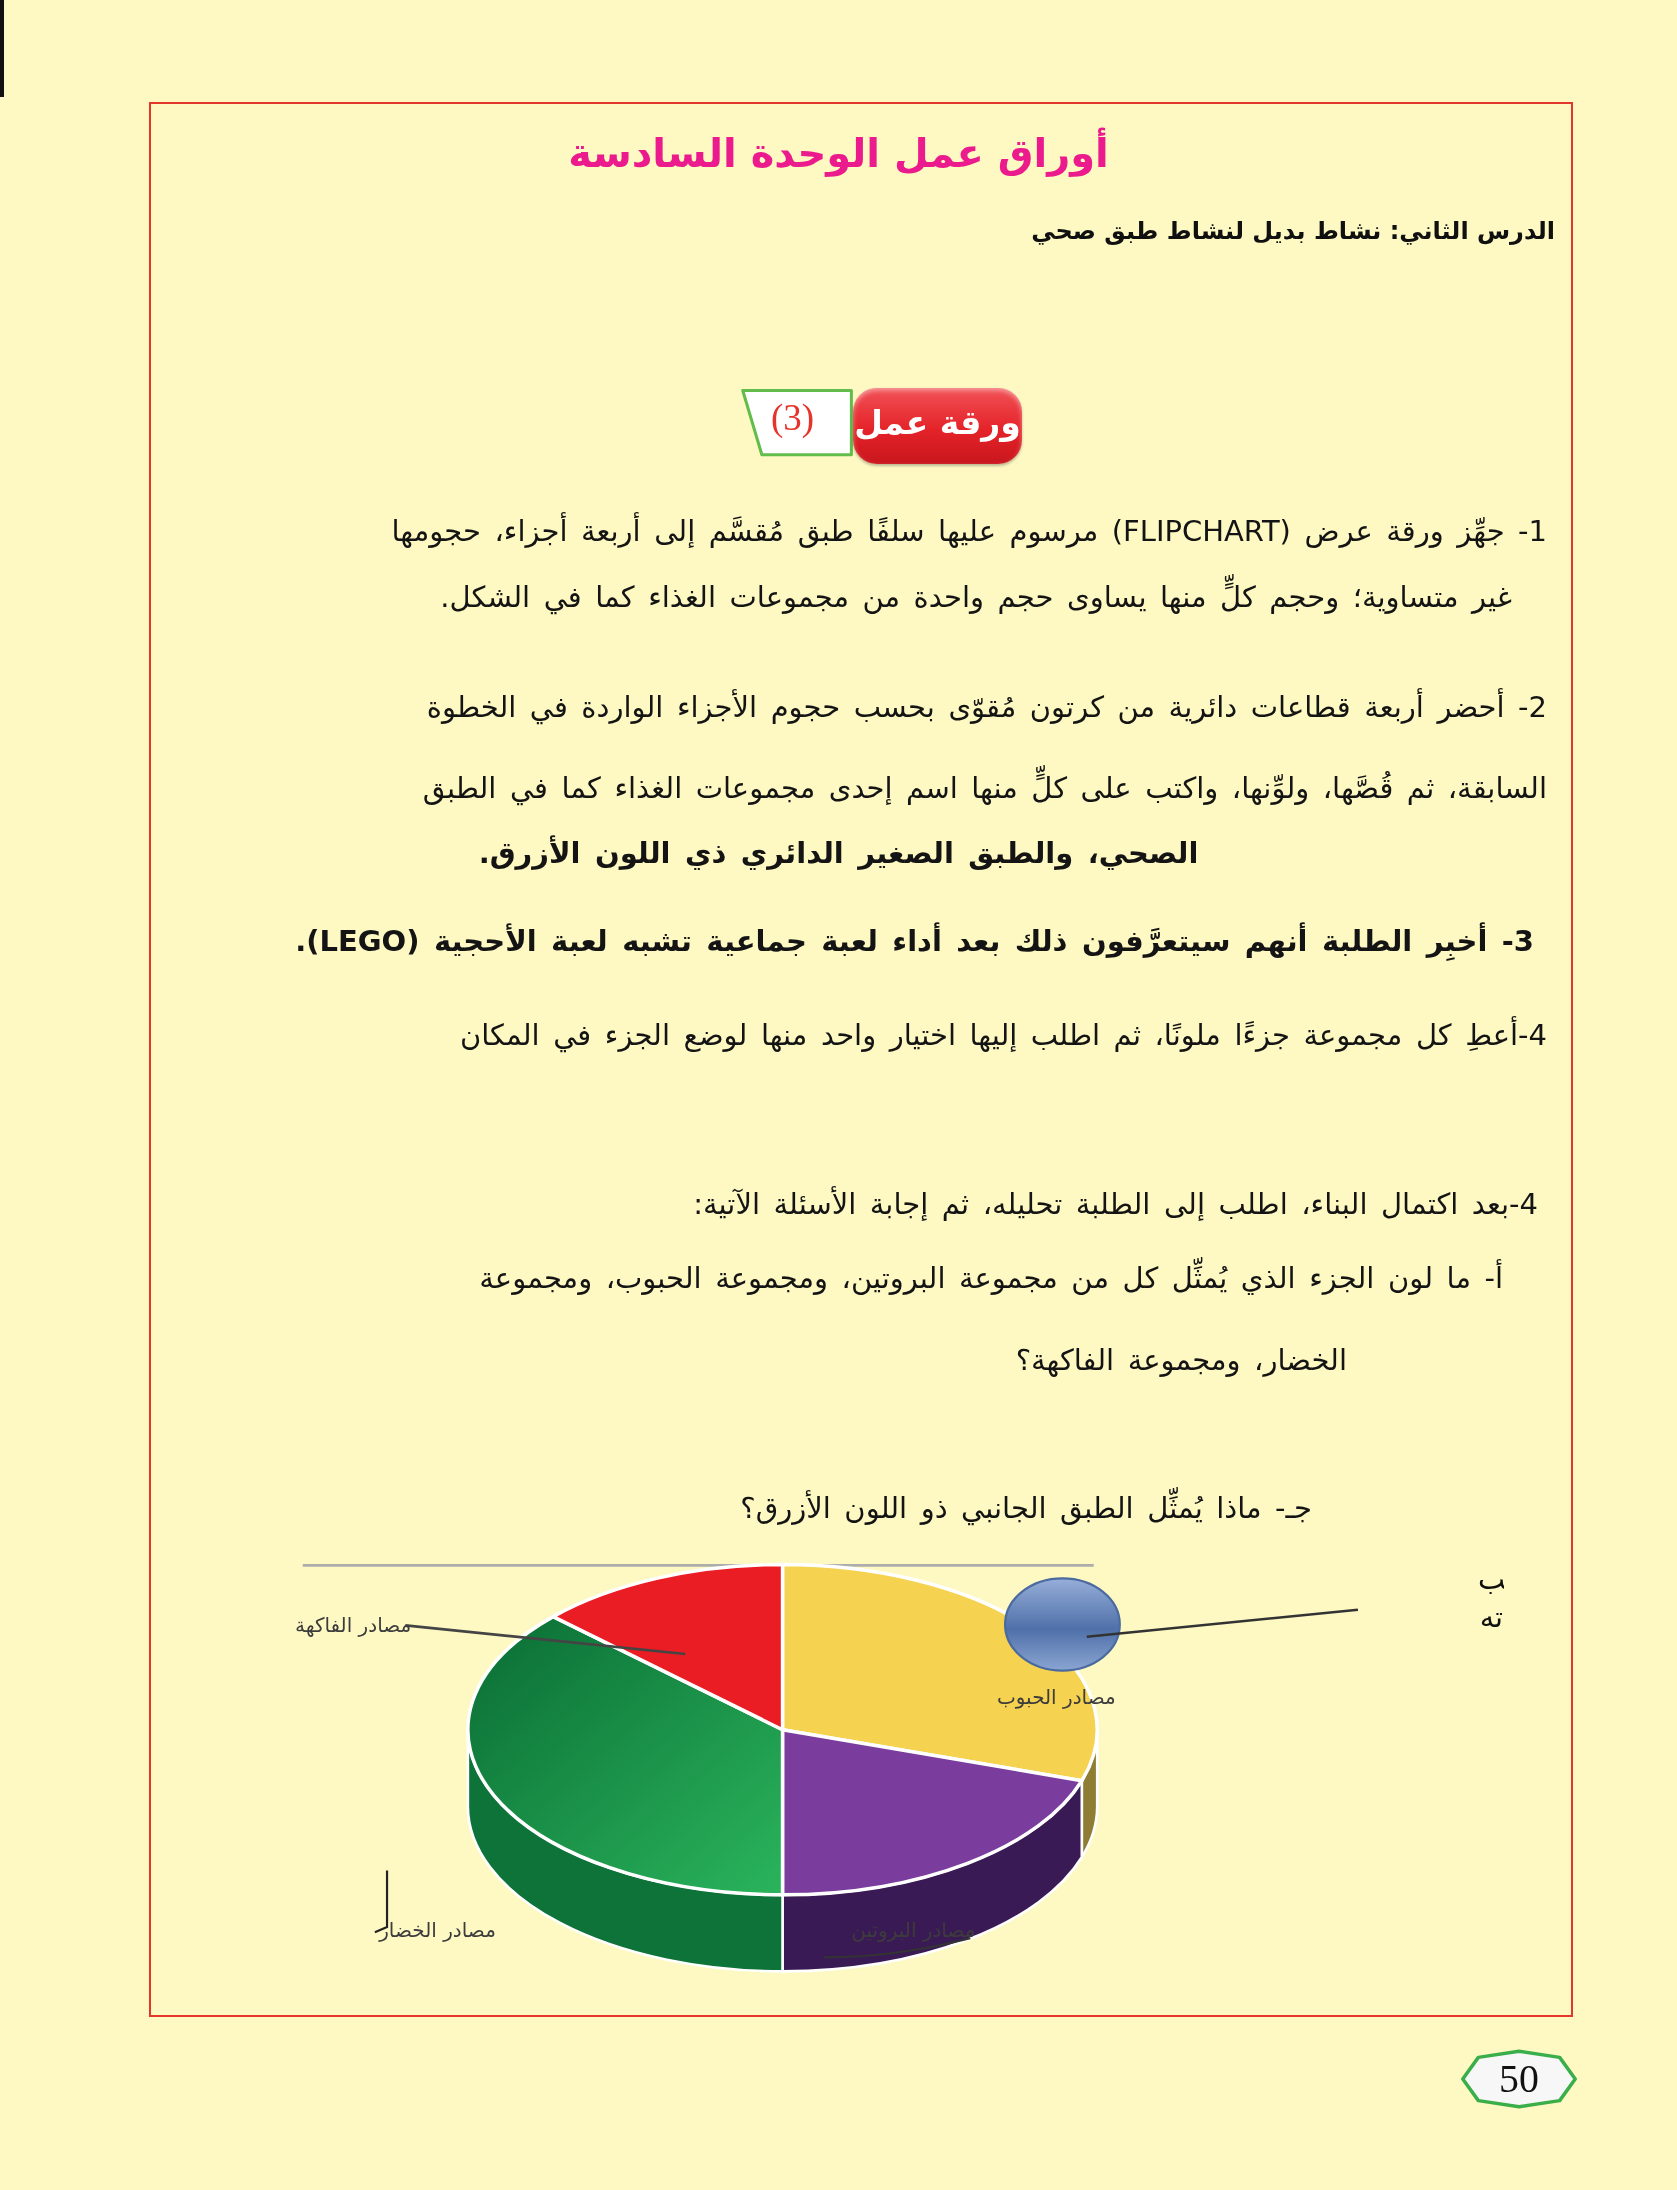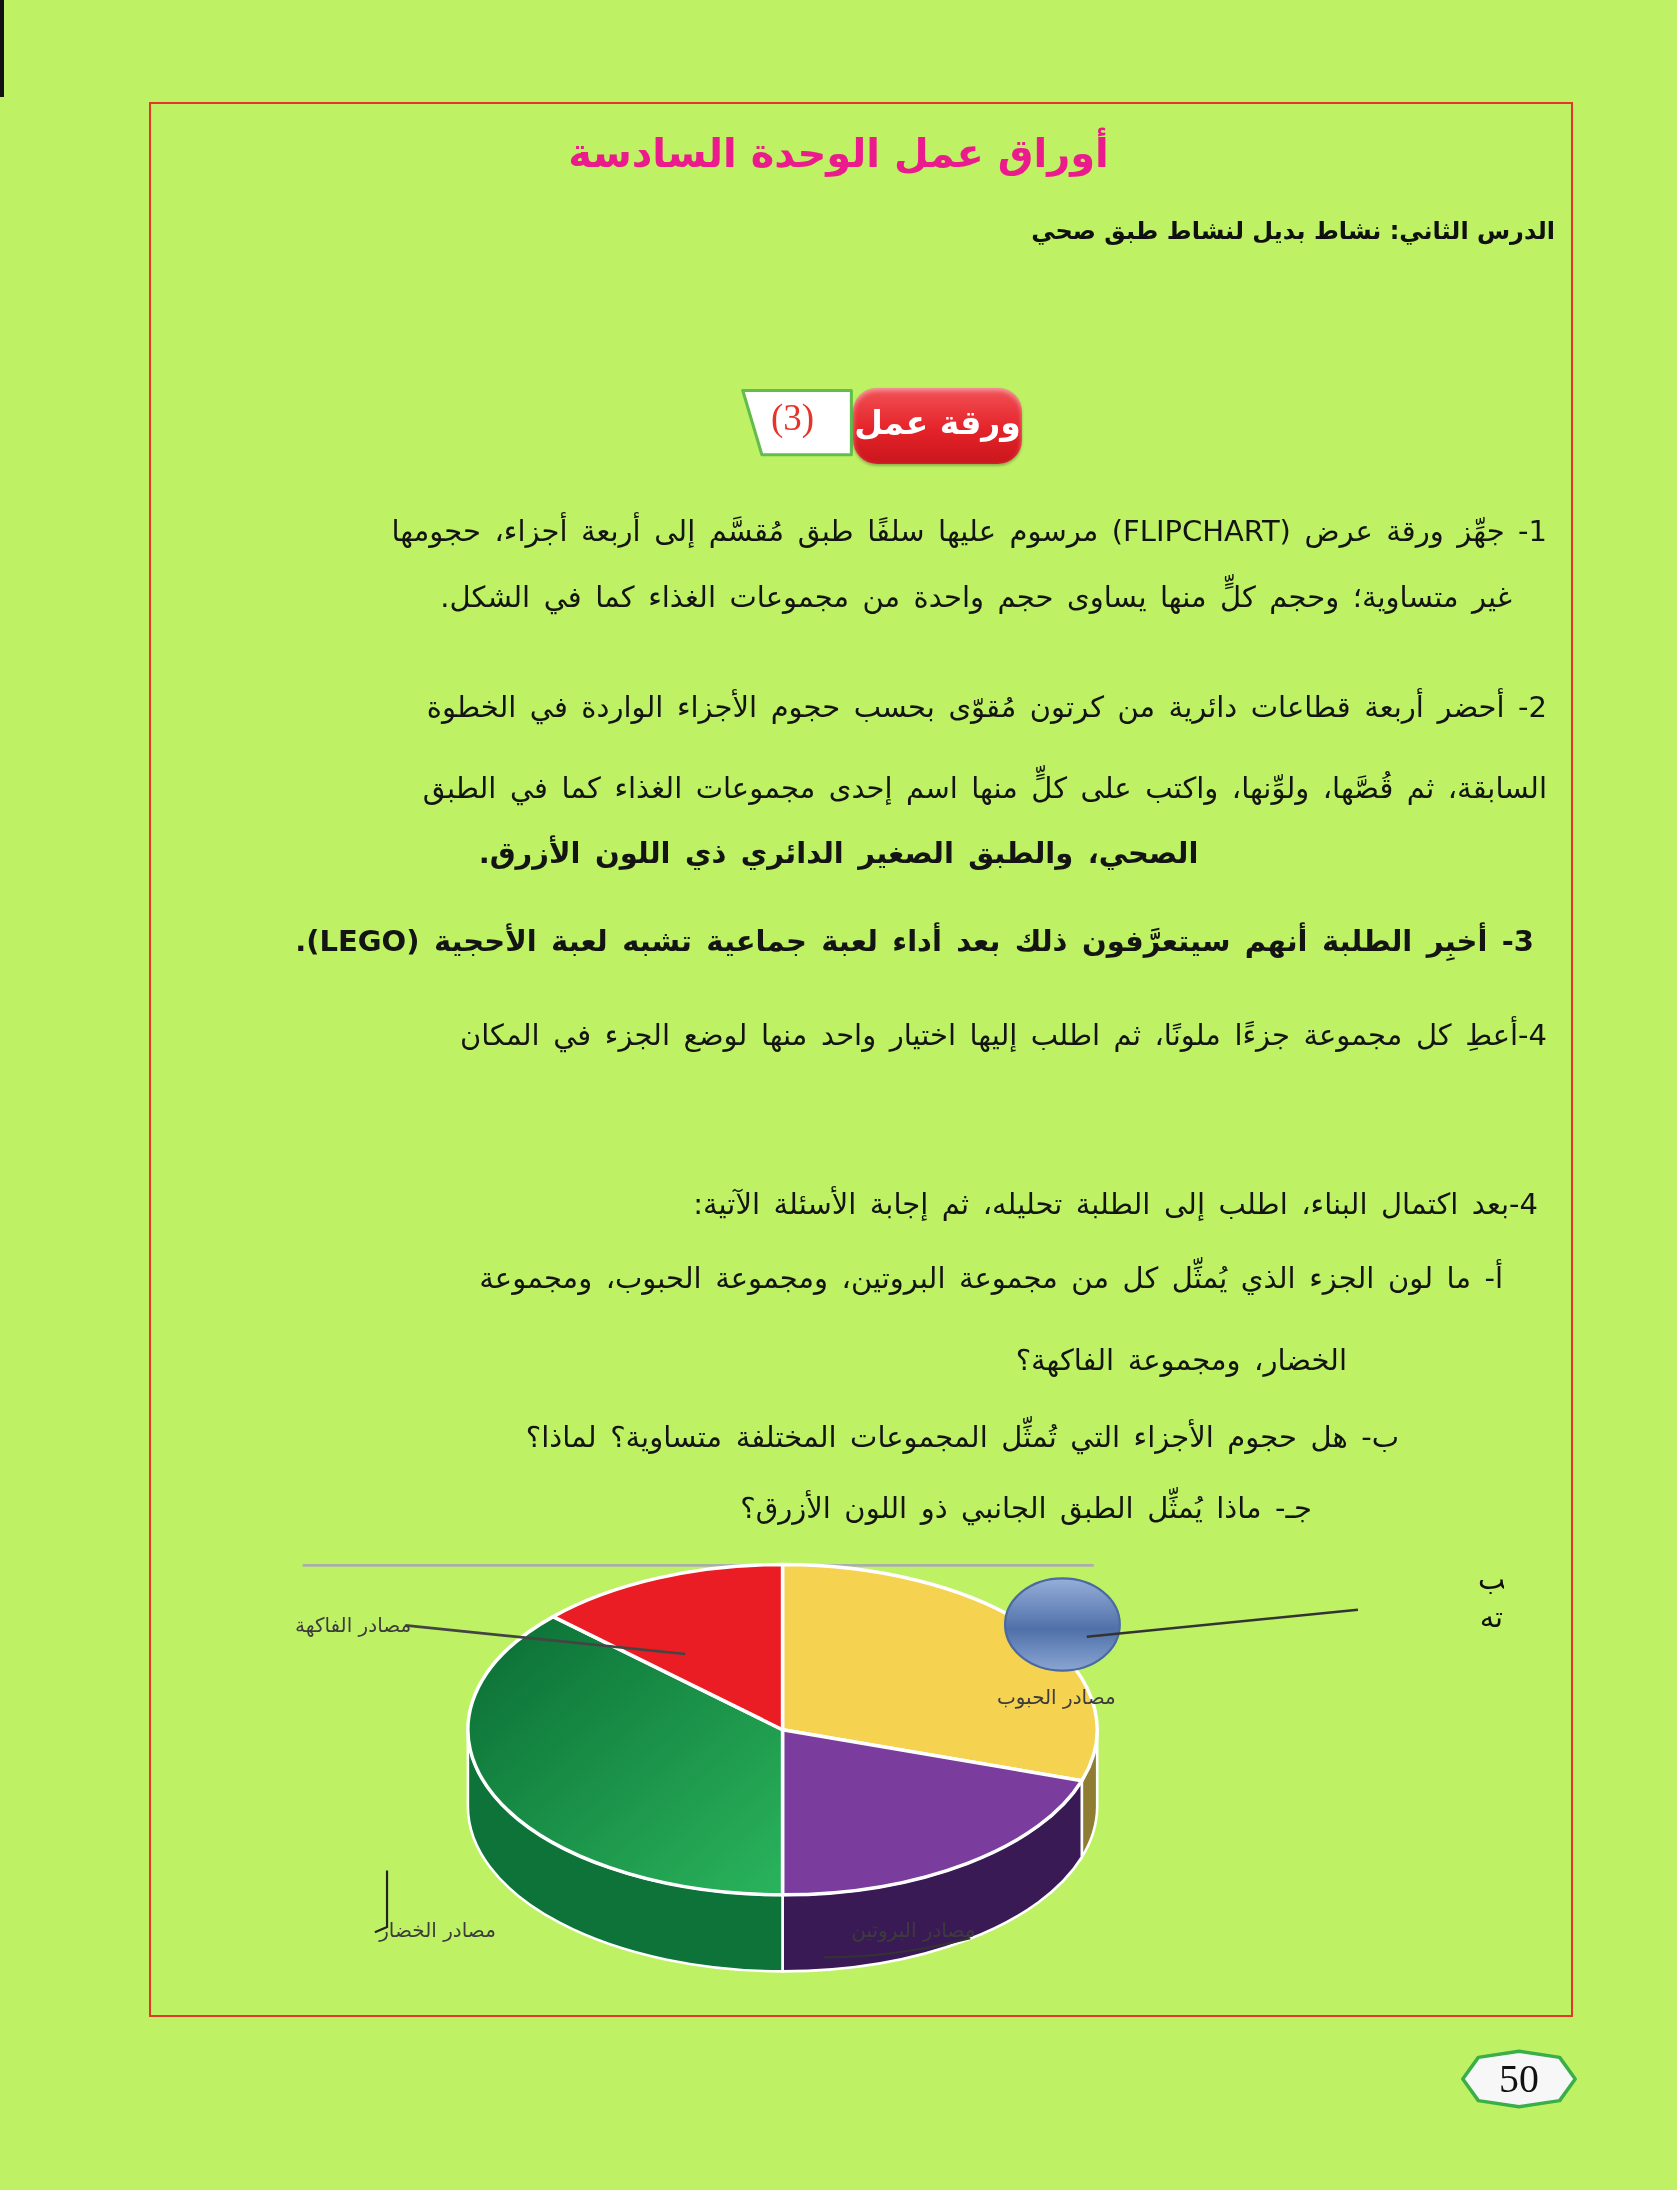--- a/index.html
+++ b/index.html
@@ -1,16 +1,16 @@
 <!DOCTYPE html>
 <html lang="ar" style="font-size:14px"><head>
 <meta charset="utf-8">
 <style>
   html,body{margin:0;padding:0;}
-  .page{position:relative;width:1677px;height:2190px;background:#bef264;overflow:hidden;
+  .page{position:relative;width:1677px;height:2190px;background:#fef9c3;overflow:hidden;
         font-family:"DejaVu Sans",sans-serif;color:#141414;}
   .corner-mark{position:absolute;left:0;top:0;width:4.3px;height:97px;background:#111;}
   .frame{position:absolute;left:149px;top:102px;width:1424px;height:1915px;
          border:2.6px solid #e4372b;box-sizing:border-box;}
   .page-title{position:absolute;left:404px;top:130px;width:869px;text-align:center;
          font-size:40px;font-weight:bold;direction:rtl;}
   .lesson-subtitle{position:absolute;top:217px;right:122px;font-size:24px;font-weight:bold;
          direction:rtl;color:#101010;}
   .badge-tab-svg{position:absolute;left:740px;top:387px;}
   .badge-number{position:absolute;left:749px;top:396px;width:87px;text-align:center;
@@ -49,21 +49,20 @@
   <div class="line" style="top:511px;right:130px;">1- جهِّز ورقة عرض (FLIPCHART) مرسوم عليها سلفًا طبق مُقسَّم إلى أربعة أجزاء، حجومها</div>
   <div class="line" style="top:577px;right:165px;">غير متساوية؛ وحجم كلٍّ منها يساوى حجم واحدة من مجموعات الغذاء كما في الشكل.</div>
   <div class="line" style="top:687px;right:130px;">2- أحضر أربعة قطاعات دائرية من كرتون مُقوّى بحسب حجوم الأجزاء الواردة في الخطوة</div>
   <div class="line" style="top:768px;right:130px;">السابقة، ثم قُصَّها، ولوِّنها، واكتب على كلٍّ منها اسم إحدى مجموعات الغذاء كما في الطبق</div>
   <div class="center-line" style="top:836px;font-weight:bold;">الصحي، والطبق الصغير الدائري ذي اللون الأزرق.</div>
   <div class="line" style="top:921px;right:143px;font-weight:bold;">3- أخبِر الطلبة أنهم سيتعرَّفون ذلك بعد أداء لعبة جماعية تشبه لعبة الأحجية (LEGO).</div>
   <div class="line" style="top:1015px;right:130px;">4-أعطِ كل مجموعة جزءًا ملونًا، ثم اطلب إليها اختيار واحد منها لوضع الجزء في المكان</div>
   <div class="line" style="top:1184px;right:139px;">4-بعد اكتمال البناء، اطلب إلى الطلبة تحليله، ثم إجابة الأسئلة الآتية:</div>
   <div class="line" style="top:1258px;right:174px;">أ- ما لون الجزء الذي يُمثِّل كل من مجموعة البروتين، ومجموعة الحبوب، ومجموعة</div>
   <div class="line" style="top:1340px;right:330px;">الخضار، ومجموعة الفاكهة؟</div>
-  <div class="line" style="top:1417px;right:278px;">ب- هل حجوم الأجزاء التي تُمثِّل المجموعات المختلفة متساوية؟ لماذا؟</div>
   <div class="line" style="top:1488px;right:365px;">جـ- ماذا يُمثِّل الطبق الجانبي ذو اللون الأزرق؟</div>
 
   <svg class="figure-svg" width="1243" height="461" viewBox="300 1780 1430 530">
     <defs id="fig-defs">
       <linearGradient id="milkGrad" x1="0" y1="0" x2="0" y2="1">
         <stop offset="0" stop-color="#96aed9"></stop>
         <stop offset="0.55" stop-color="#4f70a9"></stop>
         <stop offset="1" stop-color="#8aa5d2"></stop>
       </linearGradient>
     <linearGradient id="sliceGrad2" x1="0" y1="0" x2="1" y2="1">

